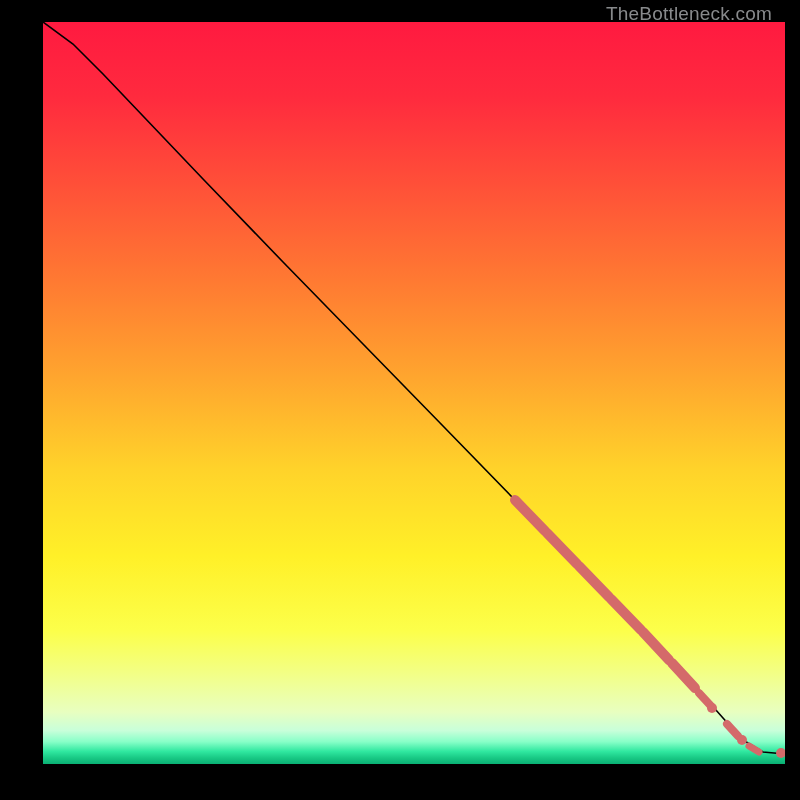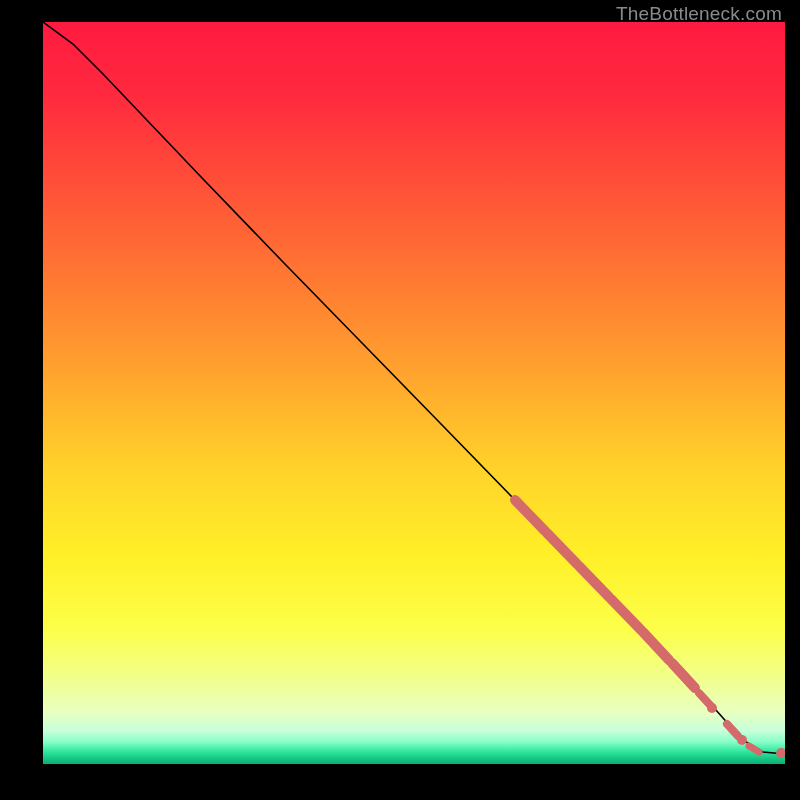--- a/index.html
+++ b/index.html
@@ -23,21 +23,21 @@
     position: absolute;
     inset: 0;
   }
   .overlay-svg {
     position: absolute;
     inset: 0;
   }
   .attribution {
     position: absolute;
     top: 3px;
-    right: 18px;
+    right: 28px;
     color: #888a8c;
     font-size: 19px;
     font-weight: 500;
     letter-spacing: 0.2px;
   }
 </style>
 </head>
 <body>
 
 <div class="attribution">TheBottleneck.com</div>

